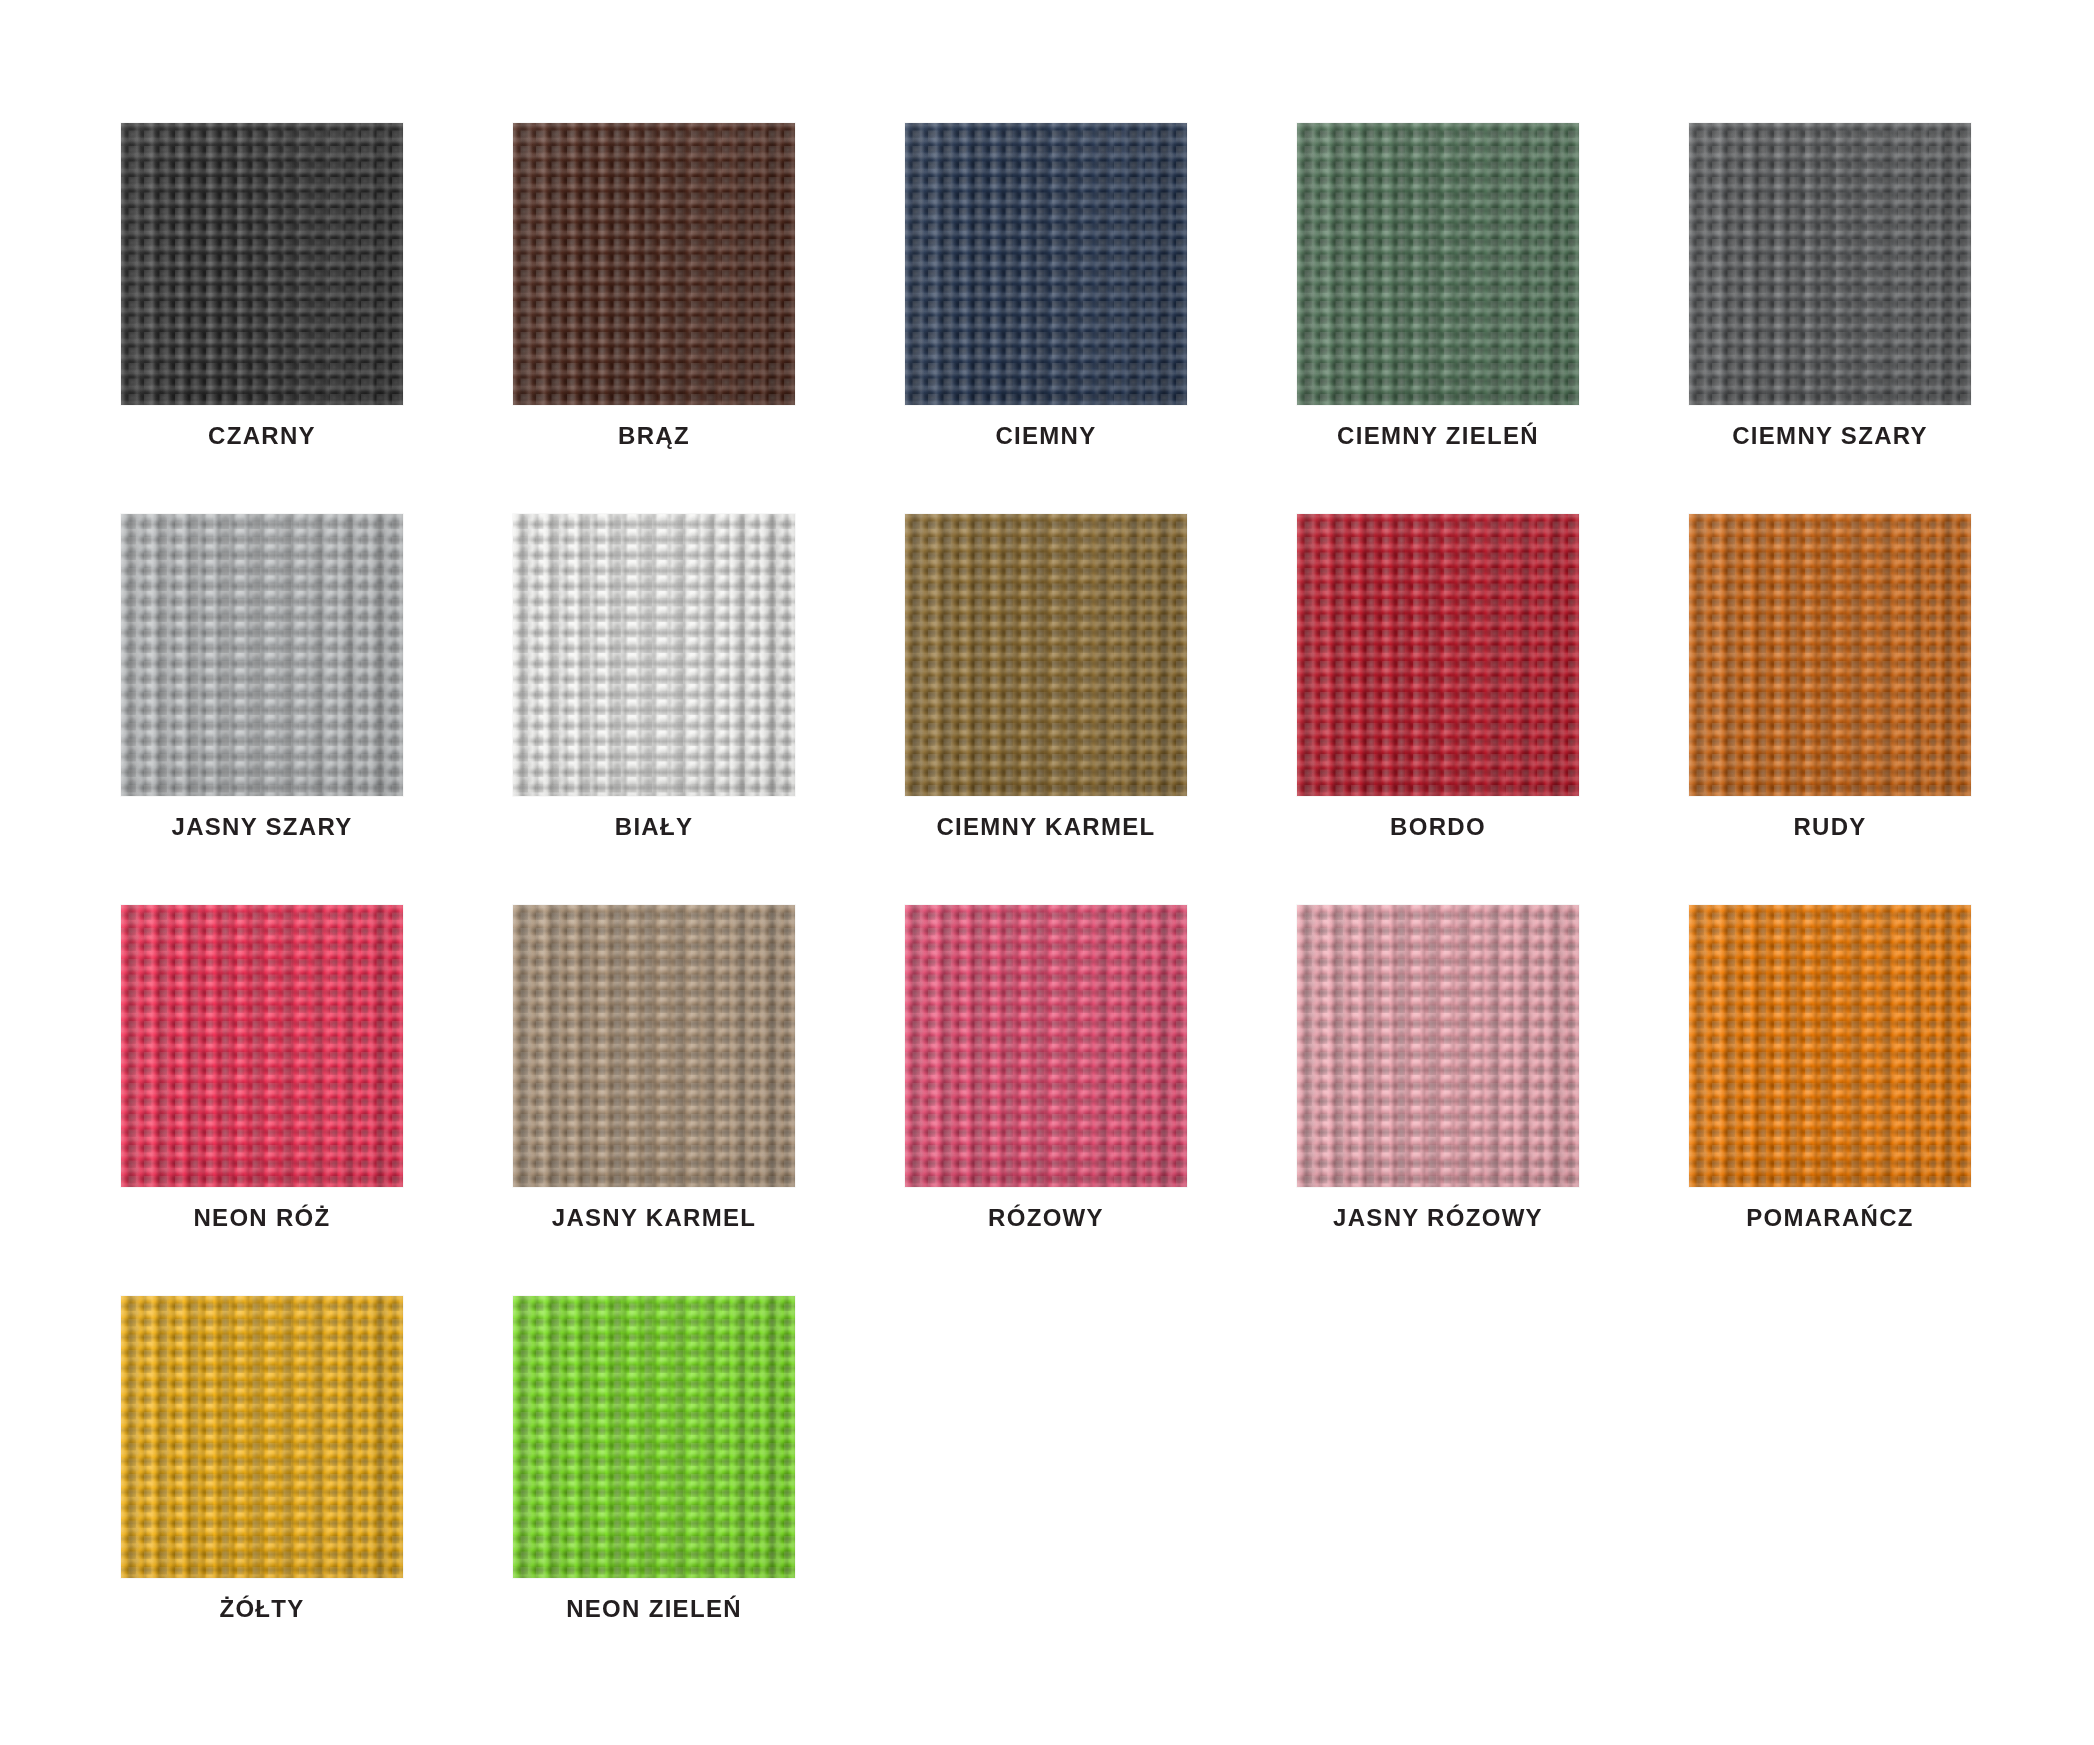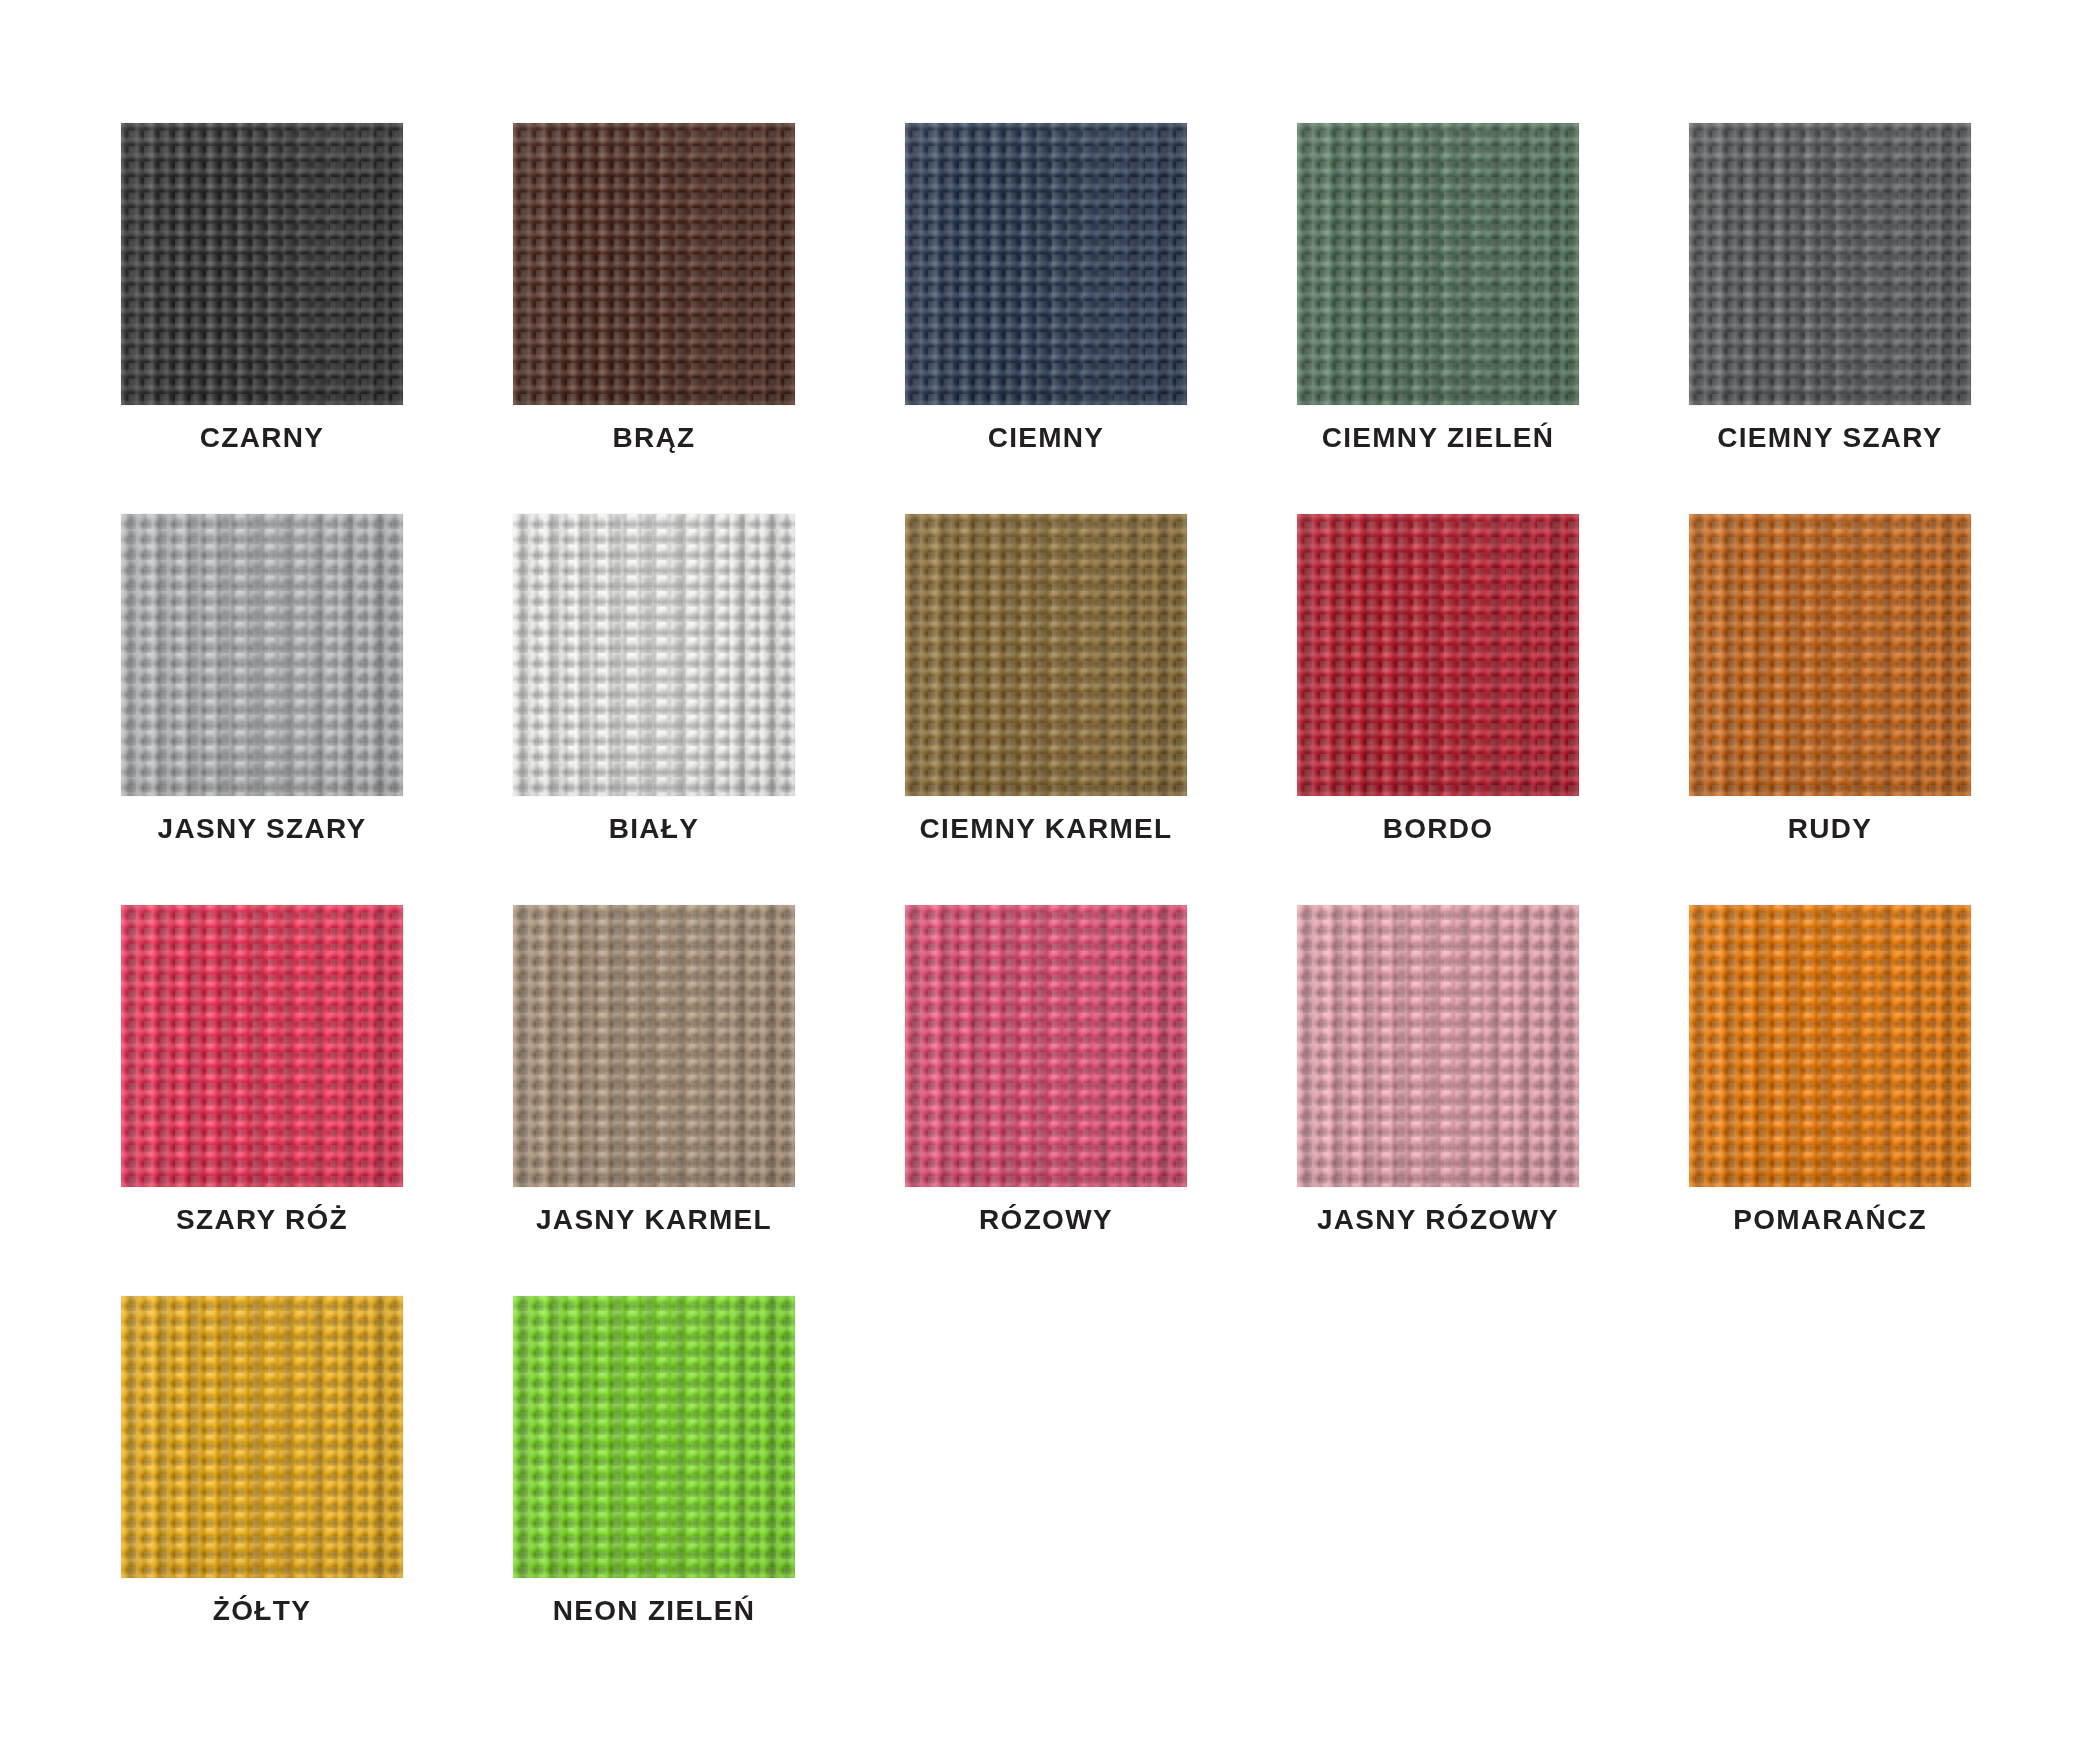--- a/index.html
+++ b/index.html
@@ -112,21 +112,21 @@
   }
 
   .label {
     position: absolute;
     left: -33px;
     right: -33px;
     top: 301px;
     text-align: center;
     font-family: "Liberation Sans", sans-serif;
     font-weight: bold;
-    font-size: 28px;
+    font-size: 24px;
     letter-spacing: 1.3px;
     color: #231f20;
     white-space: nowrap;
     line-height: 1;
   }
 </style>
 </head>
 <body>
 
 <div id="chart">
@@ -232,21 +232,21 @@
         <div class="label">RUDY</div>
       </div>
       <div class="cell">
         <div class="swatch" style="background-color: rgb(247, 46, 85);">
           <div class="ribs"></div>
           <div class="warp"></div>
           <div class="knit"></div>
           <div class="knit2"></div>
           <div class="sheen"></div>
         </div>
-        <div class="label">SZARY RÓŻ</div>
+        <div class="label">NEON RÓŻ</div>
       </div>
       <div class="cell">
         <div class="swatch" style="background-color: rgb(174, 148, 120);">
           <div class="ribs"></div>
           <div class="warp"></div>
           <div class="knit"></div>
           <div class="knit2"></div>
           <div class="sheen"></div>
         </div>
         <div class="label">JASNY KARMEL</div>

